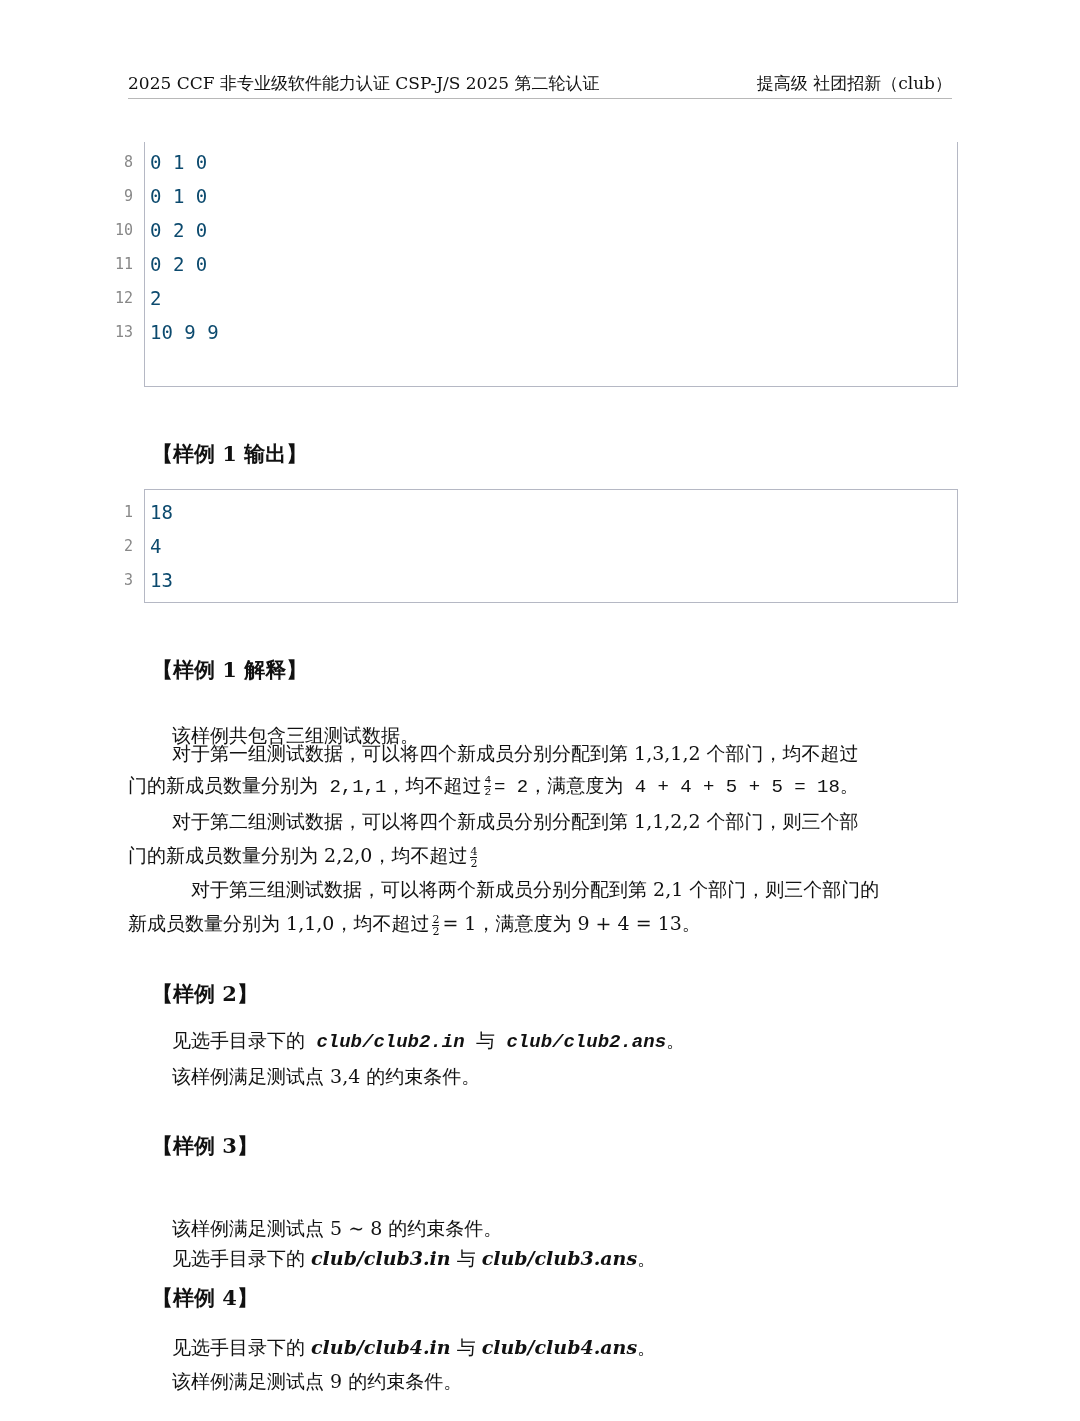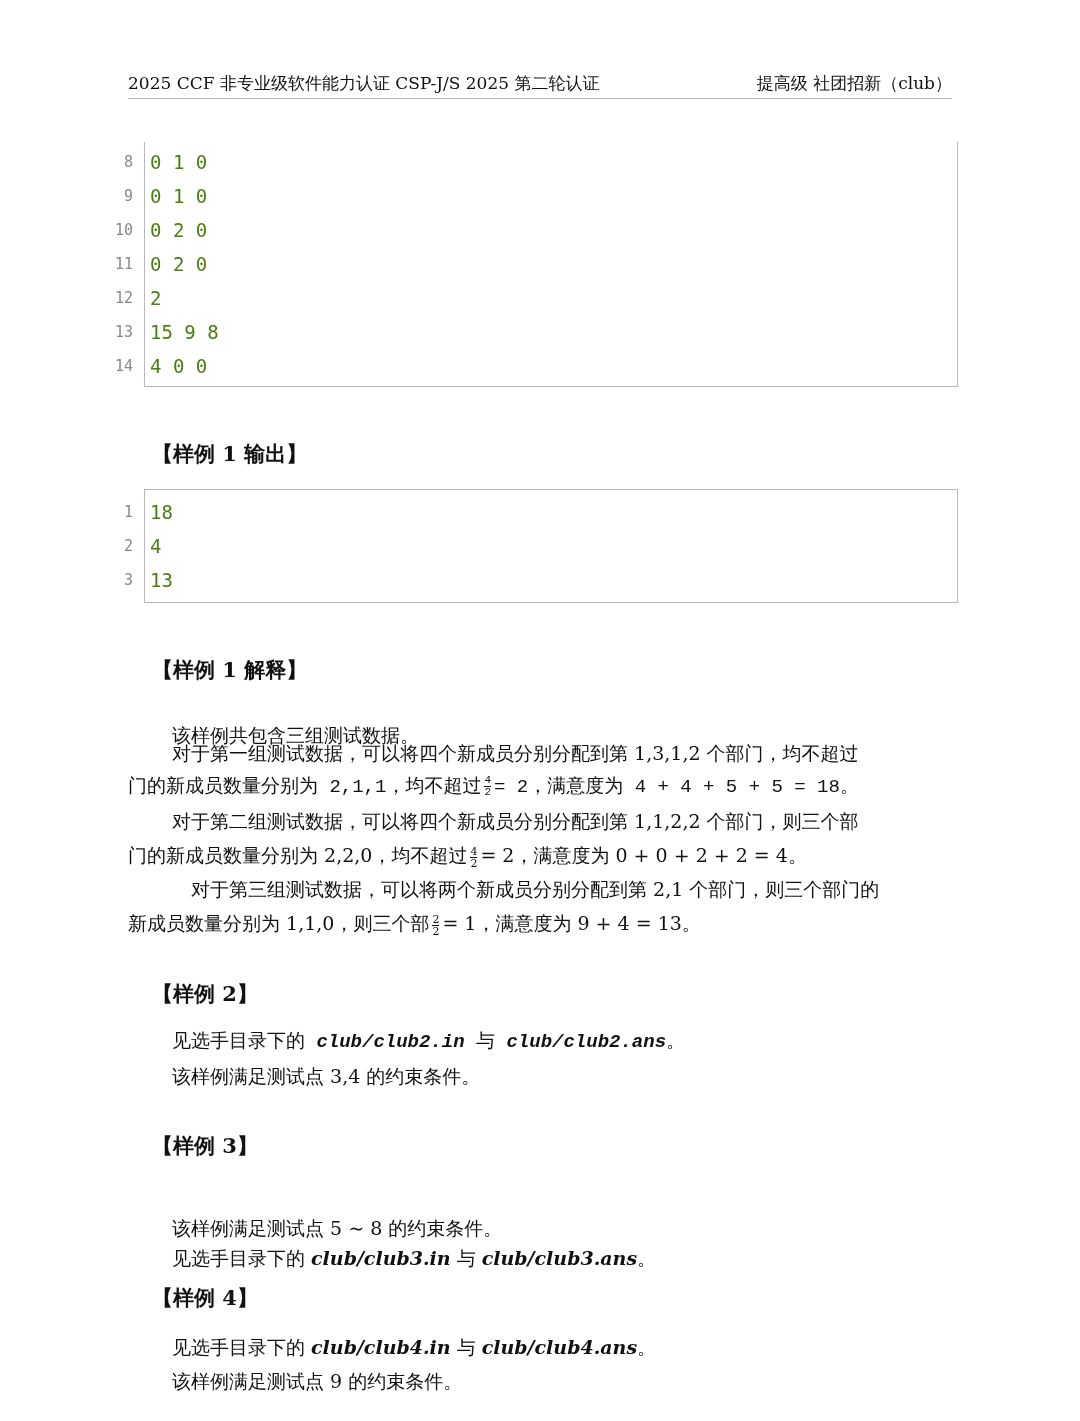--- a/index.html
+++ b/index.html
@@ -9,21 +9,21 @@
             border-bottom: 1.5px solid #b8b8b8; font-size: 17px; }
   .header .left { position: absolute; left: 0; top: 2px; }
   .header .right { position: absolute; right: 0; top: 2px; }
   .code { position: absolute; left: 144px; width: 812px; border: 1.5px solid #b5b8c4;
           background: #fff; }
   .code.top-open { border-top: none; }
   .code-row { position: relative; height: 34px; }
   .lineno { position: absolute; left: -44px; width: 32px; text-align: right; top: 7px;
             font-family: "DejaVu Sans Mono", "Liberation Mono", monospace; font-size: 15px; color: #888; }
   .codetext { position: absolute; left: 5px; top: 5px;
-              font-family: "DejaVu Sans Mono", "Liberation Mono", monospace; font-size: 19px; color: #4d7c0f; }
+              font-family: "DejaVu Sans Mono", "Liberation Mono", monospace; font-size: 19px; color: #0c4a6e; }
   .sec-title { position: absolute; left: 152px; font-size: 21px; font-weight: bold; }
   .para { position: absolute; font-size: 19px; line-height: 34px; white-space: nowrap; }
   .indent { left: 172px; }
   .flush { left: 128px; }
   .frac { display: inline-block; vertical-align: middle; text-align: center; font-size: 11px; line-height: 11px; margin: 0 3px; }
   .frac span { display: block; }
   .frac .num { border-bottom: 1px solid #111; }
   .it { font-style: italic; font-weight: bold; }
 </style>
 </head>
@@ -51,25 +51,21 @@
   <div class="code-row">
       <span class="lineno">11</span>
       <span class="codetext">0 2 0</span>
     </div>
   <div class="code-row">
       <span class="lineno">12</span>
       <span class="codetext">2</span>
     </div>
   <div class="code-row">
       <span class="lineno">13</span>
-      <span class="codetext">15 9 8</span>
-    </div>
-  <div class="code-row">
-      <span class="lineno">14</span>
-      <span class="codetext">4 0 0</span>
+      <span class="codetext">10 9 9</span>
     </div>
 </div>
 
 <div class="sec-title" style="top:440px;">【样例 1 输出】</div>
 
 <div class="code" style="top:489px; height:112px;">
   <div style="height:6px"></div>
   <div class="code-row">
       <span class="lineno">1</span>
       <span class="codetext">18</span>
@@ -86,25 +82,25 @@
 
 <div class="sec-title" style="top:656px;">【样例 1 解释】</div>
 
 <div class="para indent" style="top:718px;">该样例共包含三组测试数据。</div>
 <div class="para indent" style="top:736px;">对于第一组测试数据，可以将四个新成员分别分配到第 1,3,1,2 个部门，均不超过</div>
 <div class="para flush" style="top:770px;font-family:Liberation Mono, monospace;">
   <span>门的新成员数量分别为 2,1,1，均不超过</span><span class="frac"><span class="num">4</span><span>2</span></span><span>= 2，满意度为 4 + 4 + 5 + 5 = 18。</span>
 </div>
 <div class="para indent" style="top:804px;">对于第二组测试数据，可以将四个新成员分别分配到第 1,1,2,2 个部门，则三个部</div>
 <div class="para flush" style="top:838px;">
-  <span>门的新成员数量分别为 2,2,0，均不超过</span><span class="frac"><span class="num">4</span><span>2</span></span><span>= 2，满意度为 0 + 0 + 2 + 2 = 4。</span>
+  <span>门的新成员数量分别为 2,2,0，均不超过</span><span class="frac"><span class="num">4</span><span>2</span></span>
 </div>
 <div class="para indent" style="top:872px;margin-left:19px;">对于第三组测试数据，可以将两个新成员分别分配到第 2,1 个部门，则三个部门的</div>
 <div class="para flush" style="top:906px;">
-  <span>新成员数量分别为 1,1,0，则三个部</span><span class="frac"><span class="num">2</span><span>2</span></span><span>= 1，满意度为 9 + 4 = 13。</span>
+  <span>新成员数量分别为 1,1,0，均不超过</span><span class="frac"><span class="num">2</span><span>2</span></span><span>= 1，满意度为 9 + 4 = 13。</span>
 </div>
 
 <div class="sec-title" style="top:980px;">【样例 2】</div>
 <div class="para indent" style="top:1025px;font-family:Liberation Mono, monospace;">
   <span>见选手目录下的 </span><span class="it">club/club2.in</span><span> 与 </span><span class="it">club/club2.ans</span><span>。</span>
 </div>
 <div class="para indent" style="top:1059px;">该样例满足测试点 3,4 的约束条件。</div>
 
 <div class="sec-title" style="top:1132px;">【样例 3】</div>
 <div class="para indent" style="top:1241px;">

